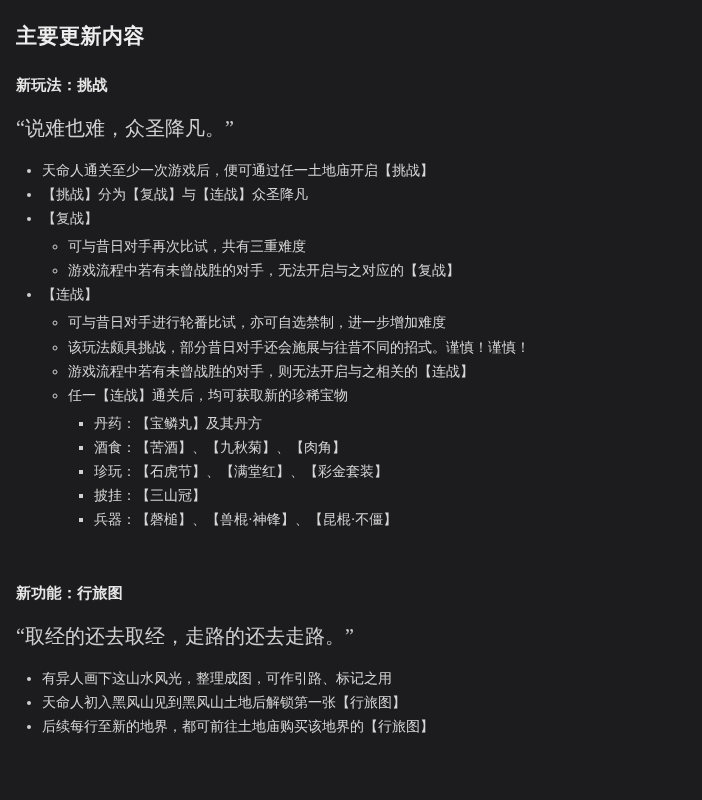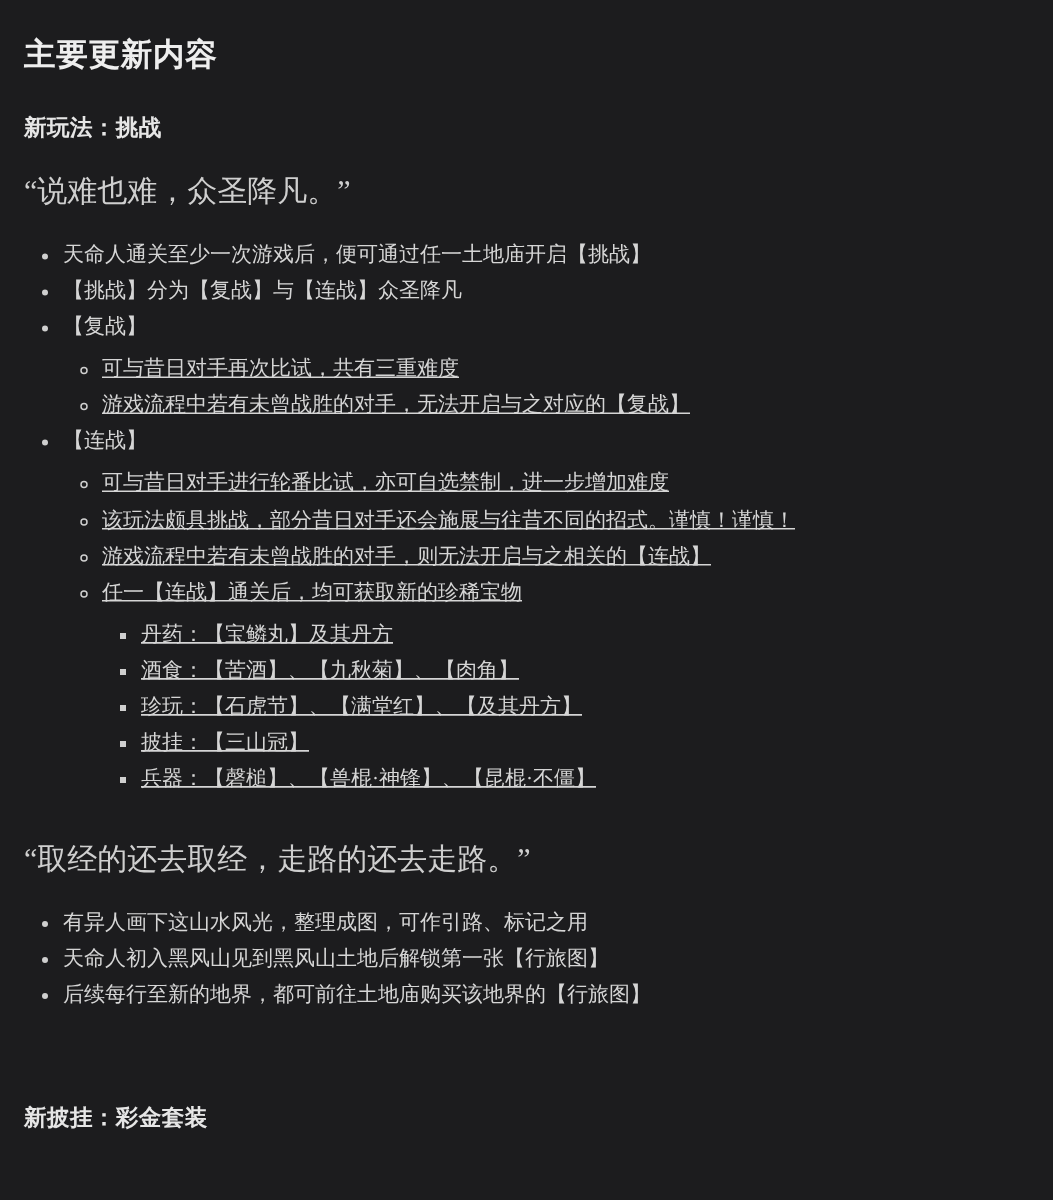--- a/index.html
+++ b/index.html
@@ -44,21 +44,20 @@
   }
   ul {
     margin: 0;
     padding-left: 26px;
     list-style-type: disc;
   }
   ul ul {
     list-style-type: circle;
     padding-left: 26px;
     margin-top: 4px;
-    text-decoration: underline;
   }
   ul ul ul {
     list-style-type: square;
     padding-left: 26px;
     margin-top: 4px;
   }
   li {
     font-size: 14px;
     line-height: 1.72;
     color: #d5d5d5;
@@ -94,33 +93,34 @@
         <span>【连战】</span>
         <ul>
           <li><span>可与昔日对手进行轮番比试，亦可自选禁制，进一步增加难度</span></li>
           <li><span>该玩法颇具挑战，部分昔日对手还会施展与往昔不同的招式。谨慎！谨慎！</span></li>
           <li><span>游戏流程中若有未曾战胜的对手，则无法开启与之相关的【连战】</span></li>
           <li>
             <span>任一【连战】通关后，均可获取新的珍稀宝物</span>
             <ul>
               <li><span>丹药：【宝鳞丸】及其丹方</span></li>
               <li><span>酒食：【苦酒】、【九秋菊】、【肉角】</span></li>
-              <li><span>珍玩：【石虎节】、【满堂红】、【及其丹方】</span></li>
+              <li><span>珍玩：【石虎节】、【满堂红】、【彩金套装】</span></li>
               <li><span>披挂：【三山冠】</span></li>
               <li><span>兵器：【磬槌】、【兽棍·神锋】、【昆棍·不僵】</span></li>
             </ul>
           </li>
         </ul>
       </li>
     </ul>
   </div>
 
   <div class="gap-lg"></div>
 
   <div>
+    <h2 class="section-title">新功能：行旅图</h2>
     <p class="quote">“取经的还去取经，走路的还去走路。”</p>
     <ul>
       <li><span>有异人画下这山水风光，整理成图，可作引路、标记之用</span></li>
       <li><span>天命人初入黑风山见到黑风山土地后解锁第一张【行旅图】</span></li>
       <li><span>后续每行至新的地界，都可前往土地庙购买该地界的【行旅图】</span></li>
     </ul>
   </div>
 
   <div class="gap-xl"></div>
 

